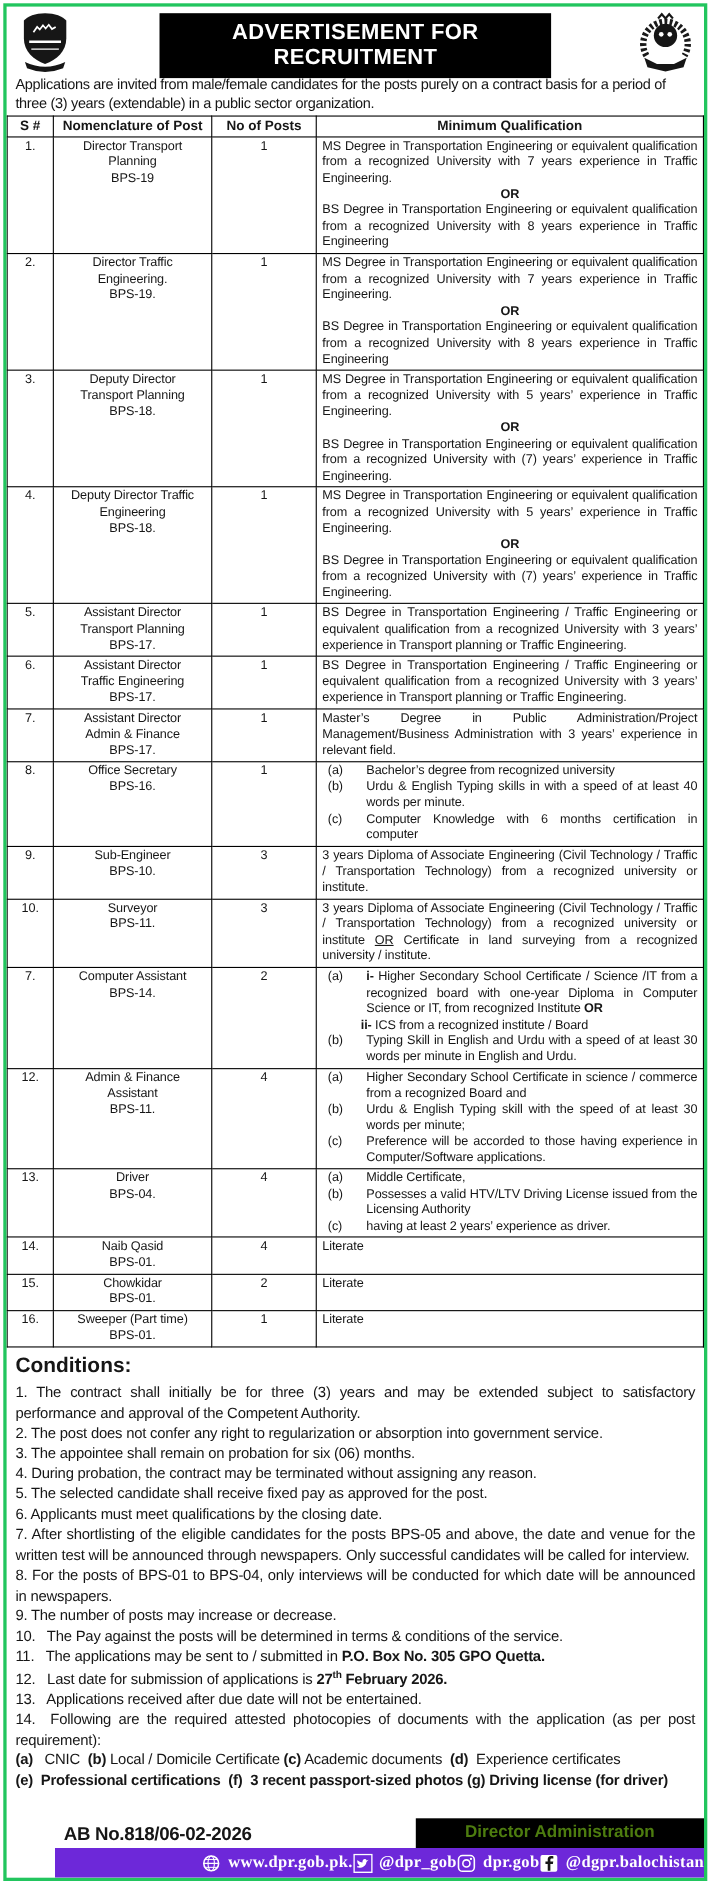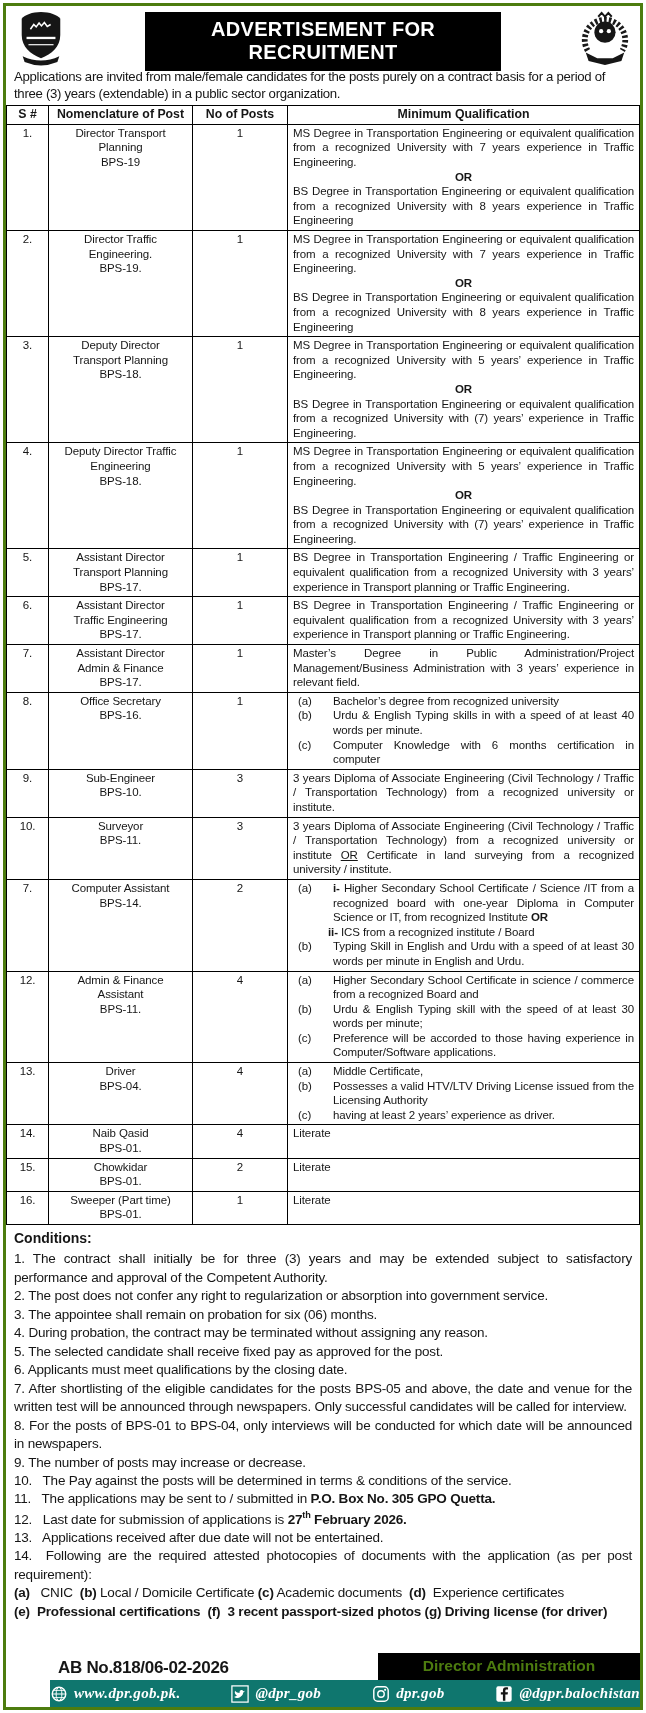--- a/index.html
+++ b/index.html
@@ -1,17 +1,17 @@
 <!DOCTYPE html>
 <html><head>
 <meta charset="utf-8">
 <style>
   html,body{margin:0;padding:0;}
   body{width:646px;height:1713px;background:#fff;font-family:"Liberation Sans",sans-serif;color:#161616;position:relative;overflow:hidden;}
-  .ad{position:absolute;left:3px;top:3px;right:3px;bottom:3px;border:3px solid #4d7c0f;background:#fff;display:flex;flex-direction:column;overflow:hidden;}
+  .ad{position:absolute;left:3px;top:3px;right:3px;bottom:3px;border:3px solid #22c55e;background:#fff;display:flex;flex-direction:column;overflow:hidden;}
 
   
   .hdr{display:flex;align-items:flex-start;justify-content:space-between;padding:4px 8px 2px;height:56px;}
   .logo{width:54px;height:54px;flex:0 0 auto;}
   .titlebox{width:356px;margin:2px auto 0;background:#000;color:#fff;text-align:center;font-weight:bold;font-size:20px;letter-spacing:.3px;padding:6px 0 7px;}
 
   
   .intro{padding:1px 8px 3px;font-size:13.2px;line-height:1.26;letter-spacing:-.3px;text-align:left;}
 
   
@@ -24,31 +24,31 @@
   td.qual{padding:1px 5px 2px;}
   .qp{text-align:justify;}
   .qor{text-align:center;font-weight:bold;}
   .qli{display:flex;}
   .qlab{flex:0 0 35px;padding-left:5px;}
   .qtxt{flex:1;text-align:justify;}
   .qli.ind{padding-left:35px;align-items:center;}
 
   
   .conds{padding:3px 8px 0;font-size:13.5px;line-height:1.37;letter-spacing:-.2px;}
-  .conds .ttl{font-weight:bold;font-size:14px;margin:1px 0 2px;letter-spacing:0;}
+  .conds .ttl{font-weight:bold;font-size:19px;margin:1px 0 2px;letter-spacing:0;}
   .conds .c{text-align:justify;}
   .conds .doc{text-align:left;white-space:pre-wrap;}
   sup{font-size:68%;}
 
   
   .foot{margin-top:auto;padding-left:44px;}
   .footrow{display:flex;justify-content:space-between;align-items:flex-end;padding-left:8px;}
   .refno{font-weight:bold;font-size:17px;letter-spacing:-.3px;padding-bottom:2px;}
   .sigbox{background:#000;color:#4d7c0f;font-weight:bold;font-size:15.5px;text-align:center;width:262px;padding:4px 0 5px;}
-  .socialbar{background:#0f766e;color:#fff;height:27px;display:flex;align-items:center;justify-content:space-between;font-family:"Liberation Serif",serif;font-weight:bold;font-size:15px;letter-spacing:.3px;font-style:italic;}
+  .socialbar{background:#6d28d9;color:#fff;height:27px;display:flex;align-items:center;justify-content:flex-end;font-family:"Liberation Serif",serif;font-weight:bold;font-size:15px;letter-spacing:.3px;}
   .soc{display:flex;align-items:center;gap:6px;}
   .soci{display:inline-flex;width:18px;height:18px;}
   .soci svg{width:18px;height:18px;}
 </style>
 </head>
 <body>
 
 <div class="ad">
 
   <div class="hdr">

